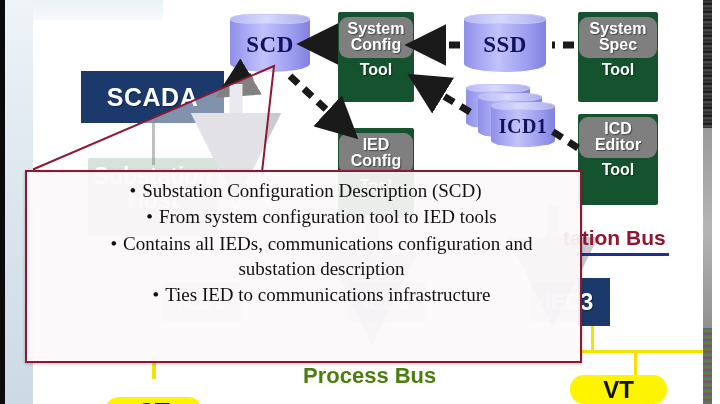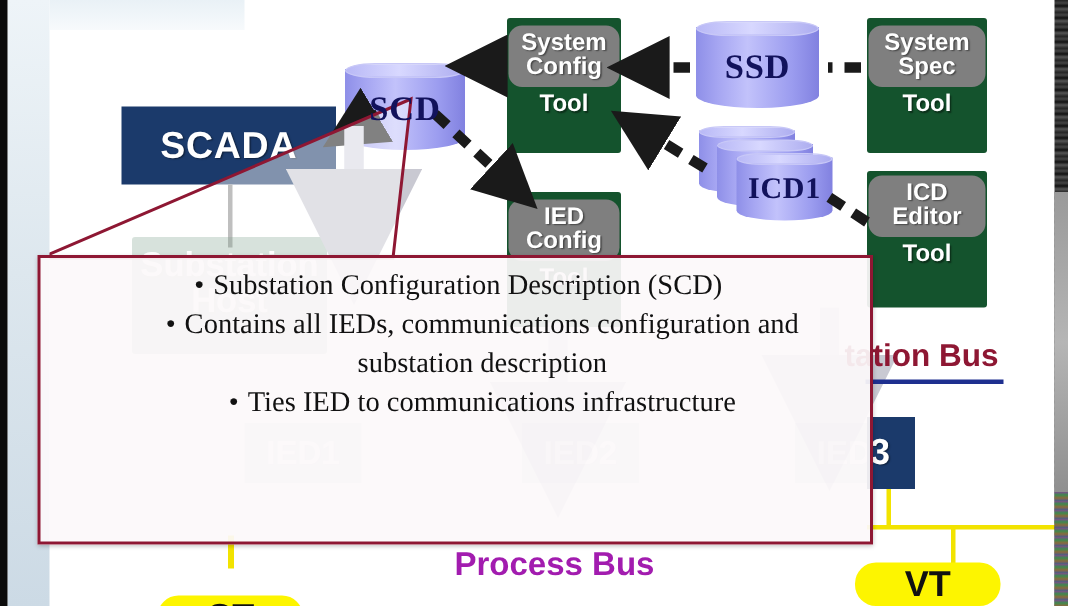--- a/index.html
+++ b/index.html
@@ -69,21 +69,21 @@
     box-shadow:0 1px 3px rgba(0,0,0,.25);}
   #callout ul{margin:0;padding:6px 10px 0 12px;list-style:none;text-align:center;}
   #callout li{font-family:"Liberation Serif",serif;color:#111;font-size:19px;
     line-height:1.33;margin:0 0 1px 0;}
   #callout li.lvl1{padding-left:2px;}
   #callout li.lvl2{padding-left:34px;}
   #callout li .b{margin-right:6px;}
 
   .busLabel{position:absolute;font-weight:bold;color:#8e1733;}
   .busLine{position:absolute;background:#1e2f8f;height:3px;}
-  .procLabel{position:absolute;font-weight:bold;color:#a21caf;}
+  .procLabel{position:absolute;font-weight:bold;color:#4d7c0f;}
 </style>
 </head>
 <body>
 
 <div id="stage">
 
   <div class="edge-gradient"></div>
   <div class="edge-gradient2"></div>
 
   <div class="navy" style="left:81px;top:71px;width:143px;height:52px;font-size:25px;letter-spacing:.5px;">
@@ -123,21 +123,21 @@
   </div>
 
   <div class="rbox" style="left:578px;top:114px;width:80px;height:88px;padding-top:3px;">
     <div class="chip" style="font-size:16px;width:66px;">
       <span>ICD</span><br>
       <span>Editor</span>
     </div>
     <div class="tail" style="font-size:16px;margin-top:3px;">Tool</div>
   </div>
 
-  <div class="cyl" style="left:230px;top:14px;width:80px;height:62px;margin-top:28px;">
+  <div class="cyl" style="left:230px;top:14px;width:80px;height:62px;">
     <div class="body"></div>
     <div class="top"></div>
     <div class="lbl" style="font-size:23px;">SCD</div>
   </div>
 
   <div class="cyl" style="left:464px;top:14px;width:82px;height:62px;">
     <div class="body"></div>
     <div class="top"></div>
     <div class="lbl" style="font-size:23px;">SSD</div>
   </div>
@@ -223,20 +223,23 @@
   <div class="yellowpill" style="left:570px;top:375px;width:97px;height:29px;font-size:24px;">
     <span>VT</span>
   </div>
 
   <div id="callout">
     <ul>
       <li class="lvl1">
         <span class="b">•</span><span>Substation Configuration Description (SCD)</span>
       </li>
       <li class="lvl2">
+        <span class="b">•</span><span>From system configuration tool to IED tools</span>
+      </li>
+      <li class="lvl2">
         <span class="b">•</span><span>Contains all IEDs, communications configuration and substation description</span>
       </li>
       <li class="lvl2">
         <span class="b">•</span><span>Ties IED to communications infrastructure</span>
       </li>
     </ul>
   </div>
 
   <div class="edge-left"></div>
   <div class="edge-right-noise">

